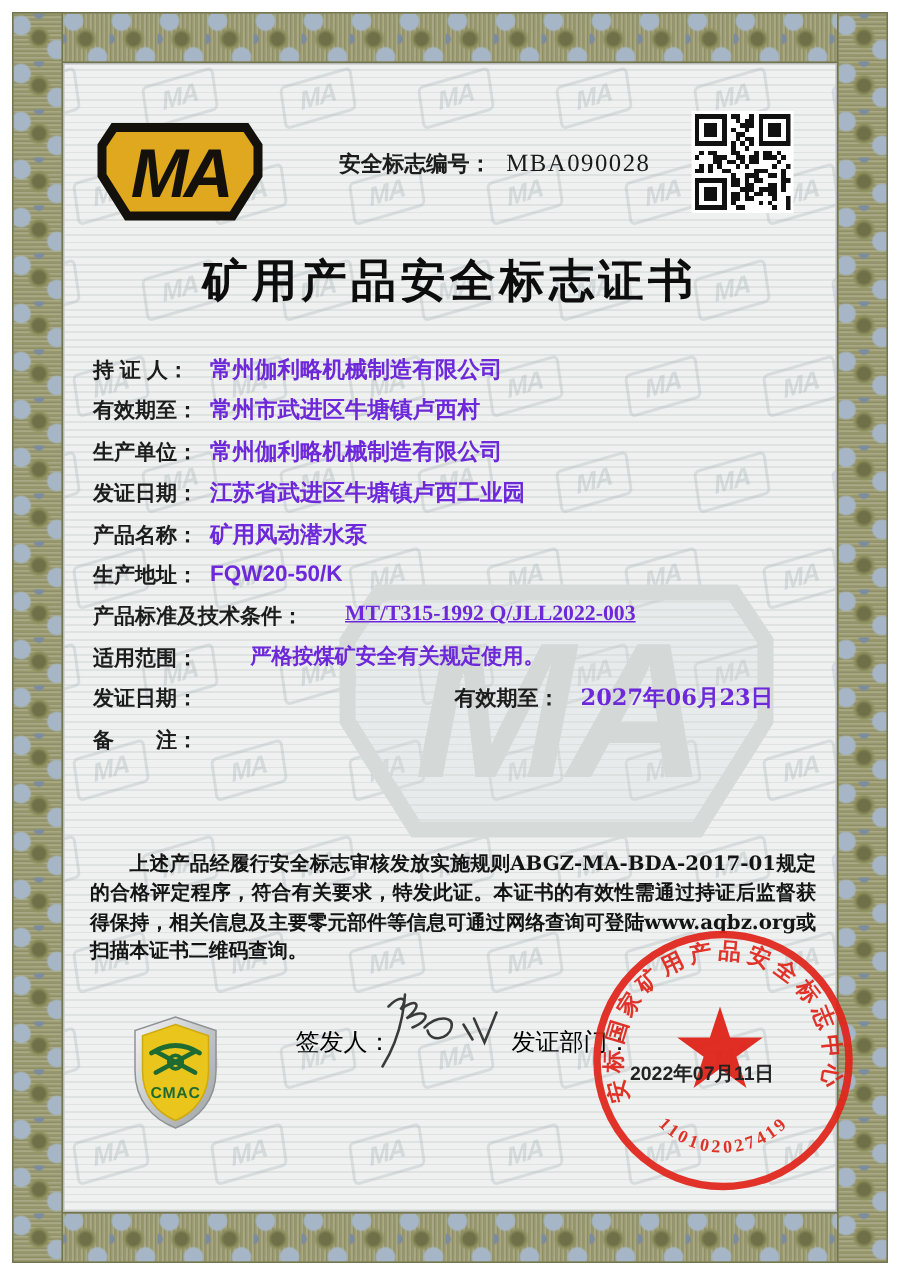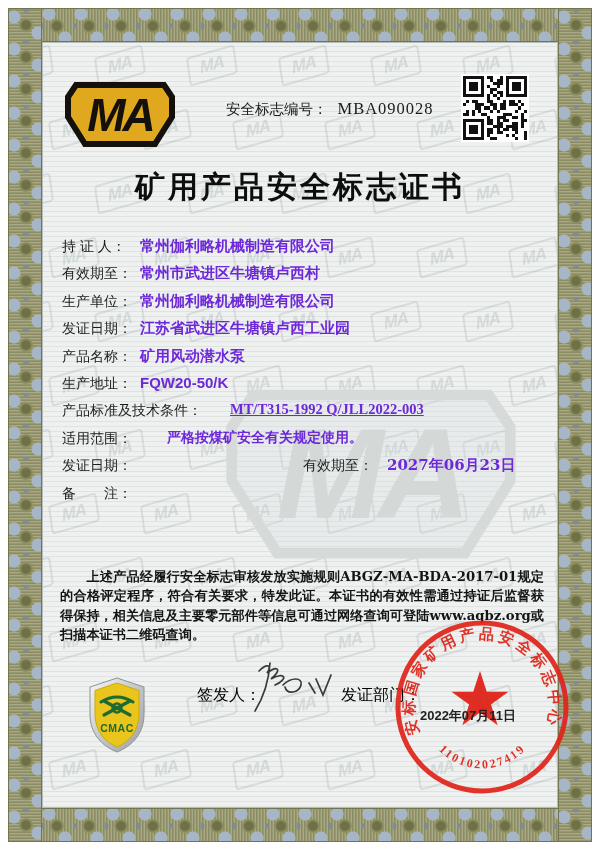--- a/index.html
+++ b/index.html
@@ -27,21 +27,21 @@
   
   .paper{position:absolute;left:42px;top:42px;right:42px;bottom:42px;background:#eef1f0;
     border:1px solid #b7bcba;overflow:hidden;
     background-image:repeating-linear-gradient(0deg, rgba(203,210,208,.45) 0 1px, rgba(0,0,0,0) 1px 5px);}
   .wm{position:absolute;width:46px;height:25px;border:2px solid rgba(164,173,178,.30);border-radius:4px;
       transform:rotate(-16deg) skewX(-8deg);color:rgba(164,173,178,.34);font-weight:bold;font-style:italic;
       font-size:17px;line-height:24px;text-align:center;letter-spacing:-1px;}
   .bigwm{position:absolute;left:178px;top:336px;z-index:0;}
   
   .abs{position:absolute;z-index:2;}
-  .lbl{font-weight:normal;color:#1c1c1c;font-size:14px;white-space:pre;}
+  .lbl{font-weight:bold;color:#1c1c1c;font-size:14px;white-space:pre;}
   .val{font-weight:bold;color:#6d28d9;font-size:15px;font-family:"DejaVu Serif",serif;white-space:pre;}
   .certline{left:226px;top:99px;display:flex;align-items:baseline;}
   .certline .lbl{font-size:14.5px;}
   .certline .val{font-family:"Liberation Serif",serif;font-size:16.5px;font-weight:normal;
                  letter-spacing:1px;margin-left:10px;color:#1a1a1a;}
   .title{left:48px;right:48px;top:167px;text-align:center;font-size:30px;font-weight:bold;
          letter-spacing:3px;color:#0d0d0d;font-family:"DejaVu Serif",serif;}
   .fields{left:62px;top:238px;width:470px;}
   .frow{position:relative;height:27.4px;}
   .frow .lbl{position:absolute;left:0;top:0;}

